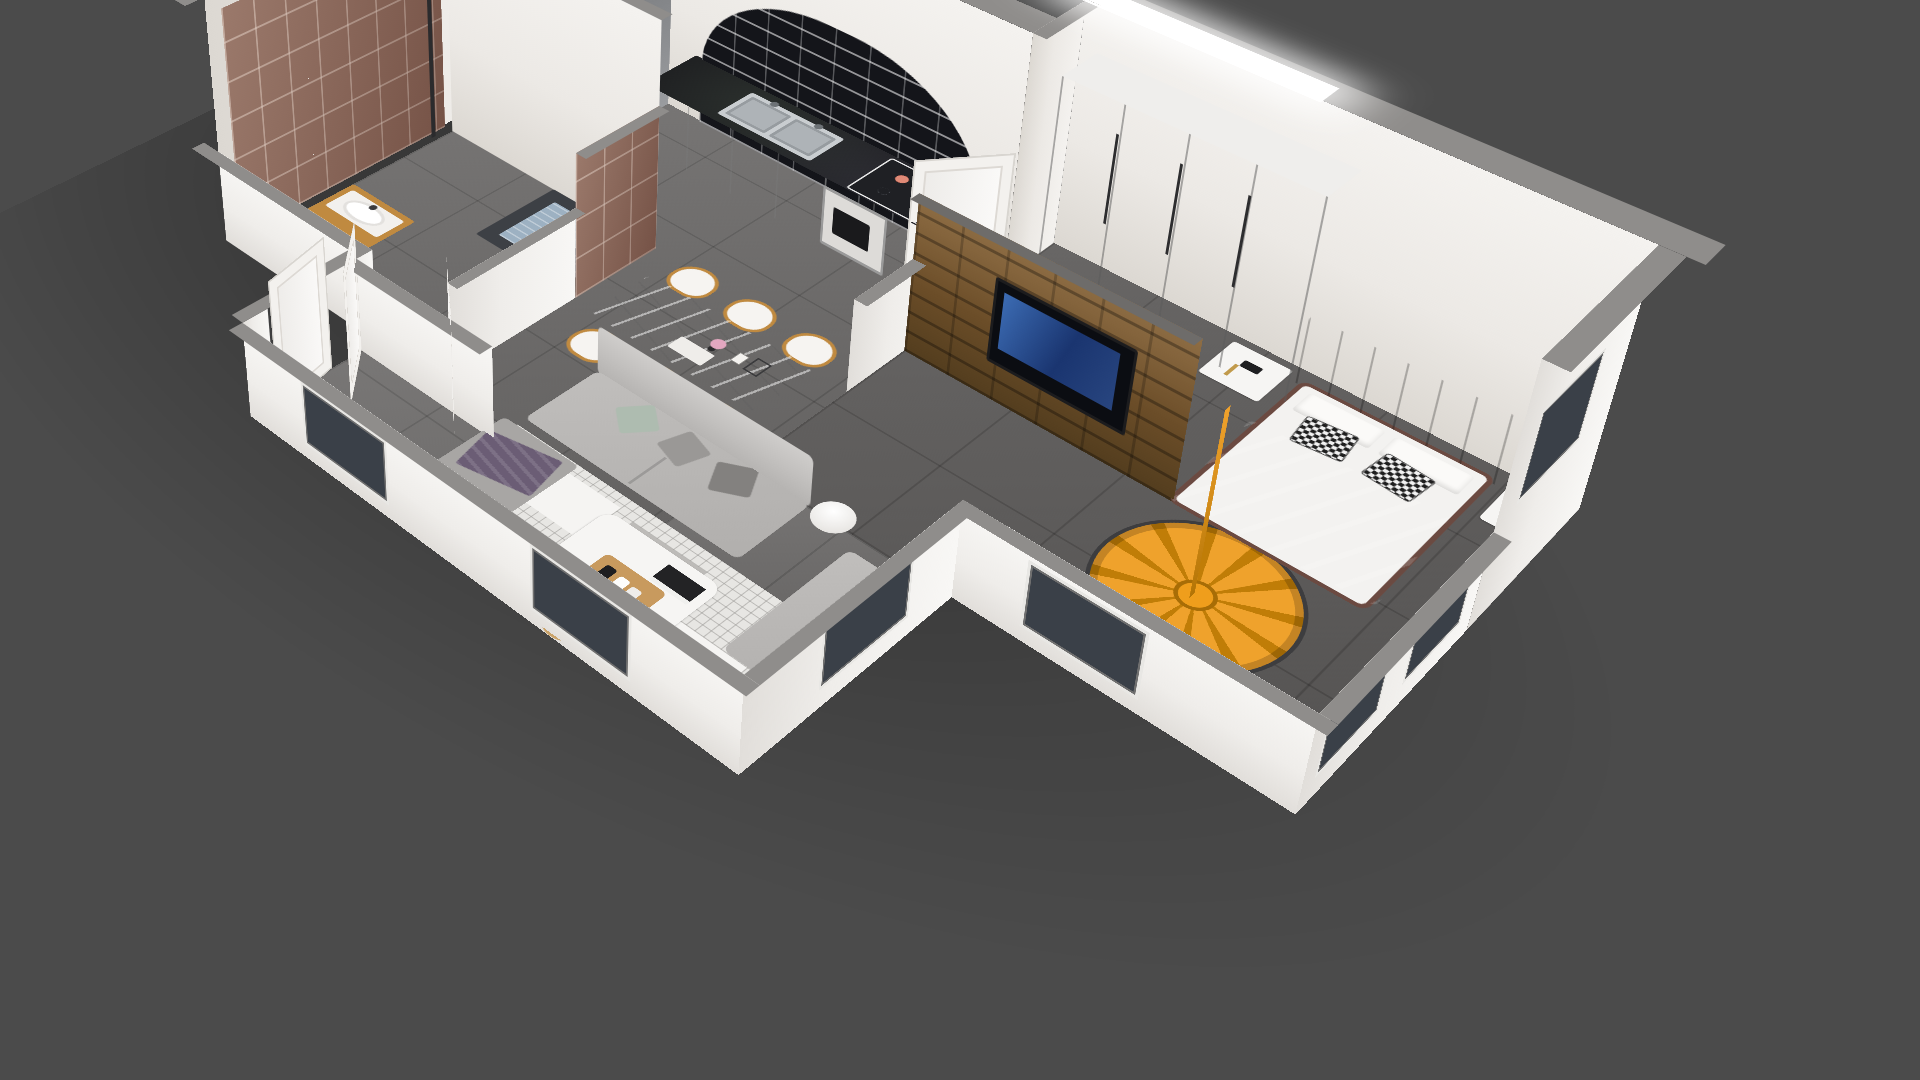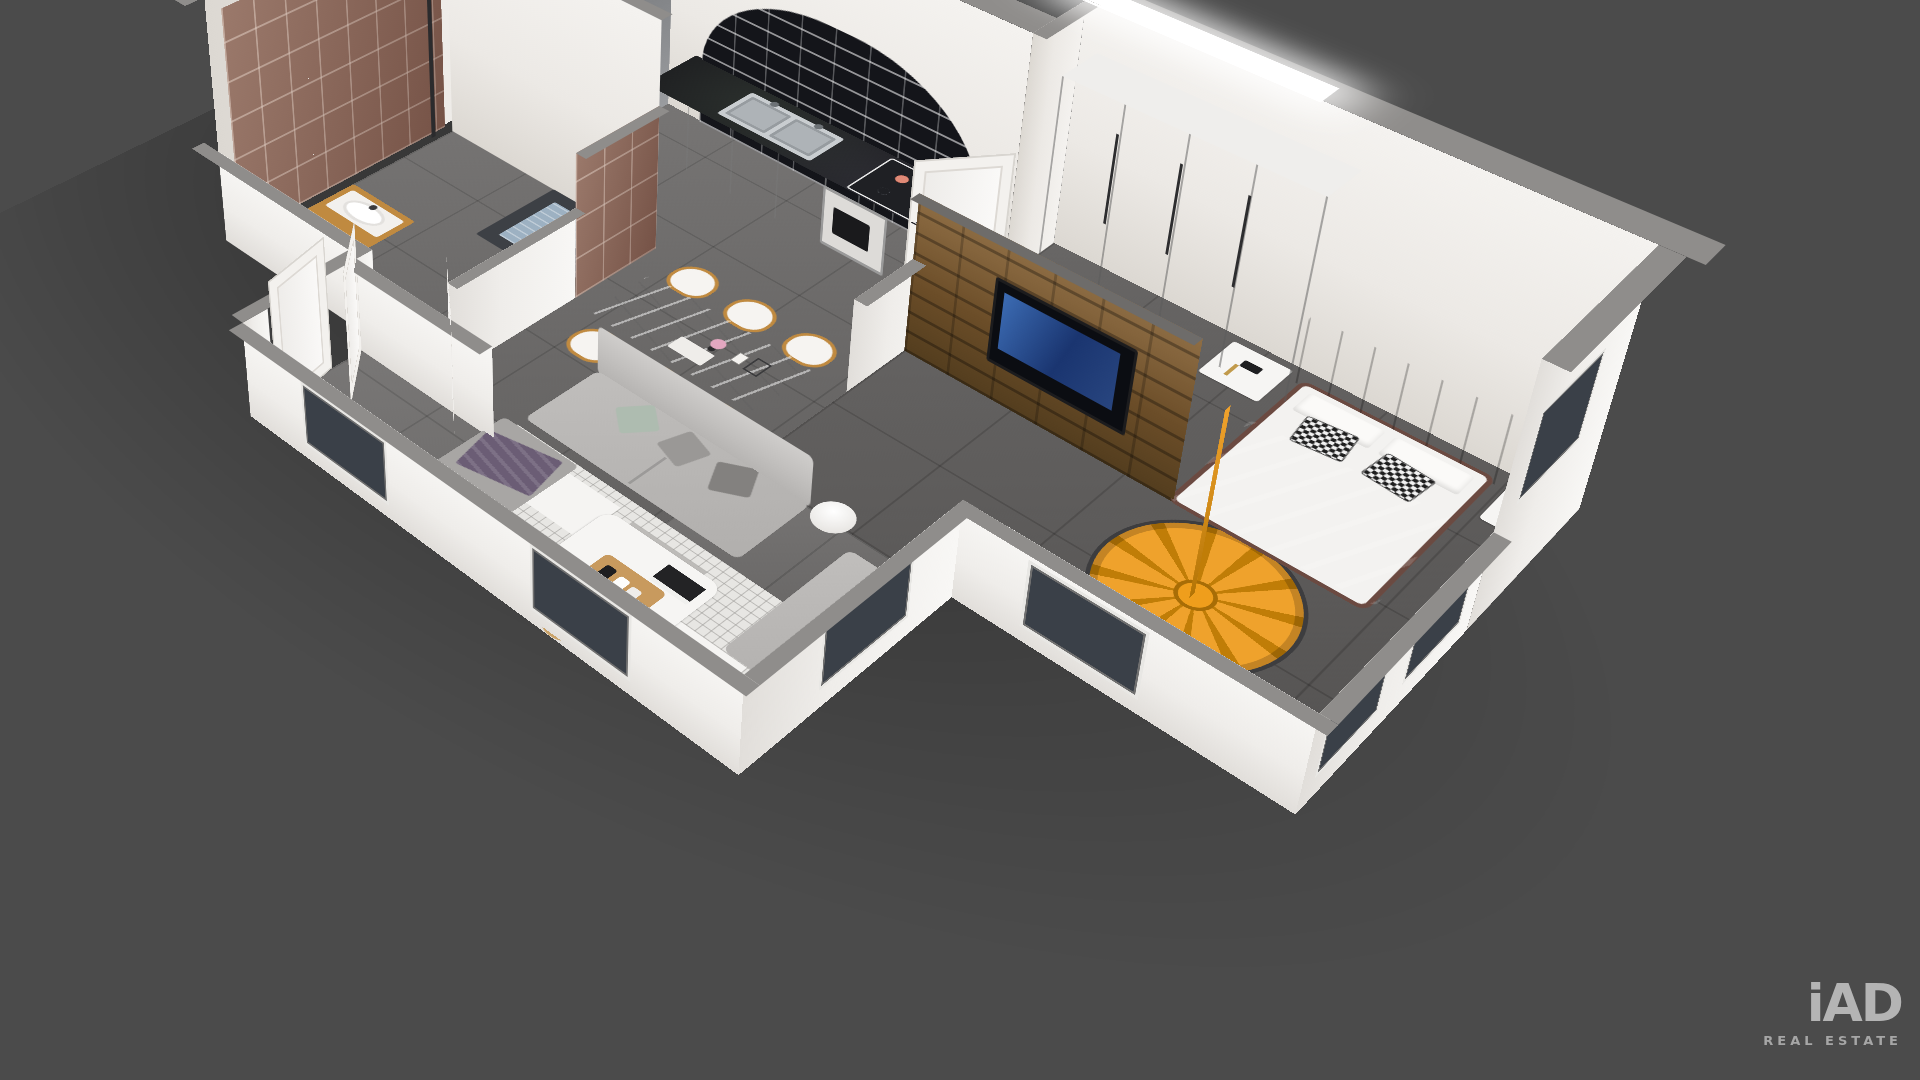--- a/index.html
+++ b/index.html
@@ -267,17 +267,13 @@
         <div style="left:8px;top:14px;width:84px;height:56px;background:#6b5d75;transform:rotate(-12deg);border-radius:4px;
              background-image:repeating-linear-gradient(25deg,rgba(255,255,255,.12) 0 4px,transparent 4px 12px);"></div>
       </div>
       <div class="lampball lift3" style="left:705px;top:398px;width:42px;height:42px;"></div>
       <div class="lampball lift3" style="left:824px;top:404px;width:36px;height:36px;"></div>
       <div class="lampball lift3" style="left:630px;top:662px;width:36px;height:36px;box-shadow:0 0 0 5px #caa36a;"></div>
 
     </div>
   </div>
 
-  <div class="logo">
-    <div class="logo-brand">iAD</div>
-    <div class="logo-tagline">REAL ESTATE</div>
-  </div>
 </div>
 
 </body></html>

